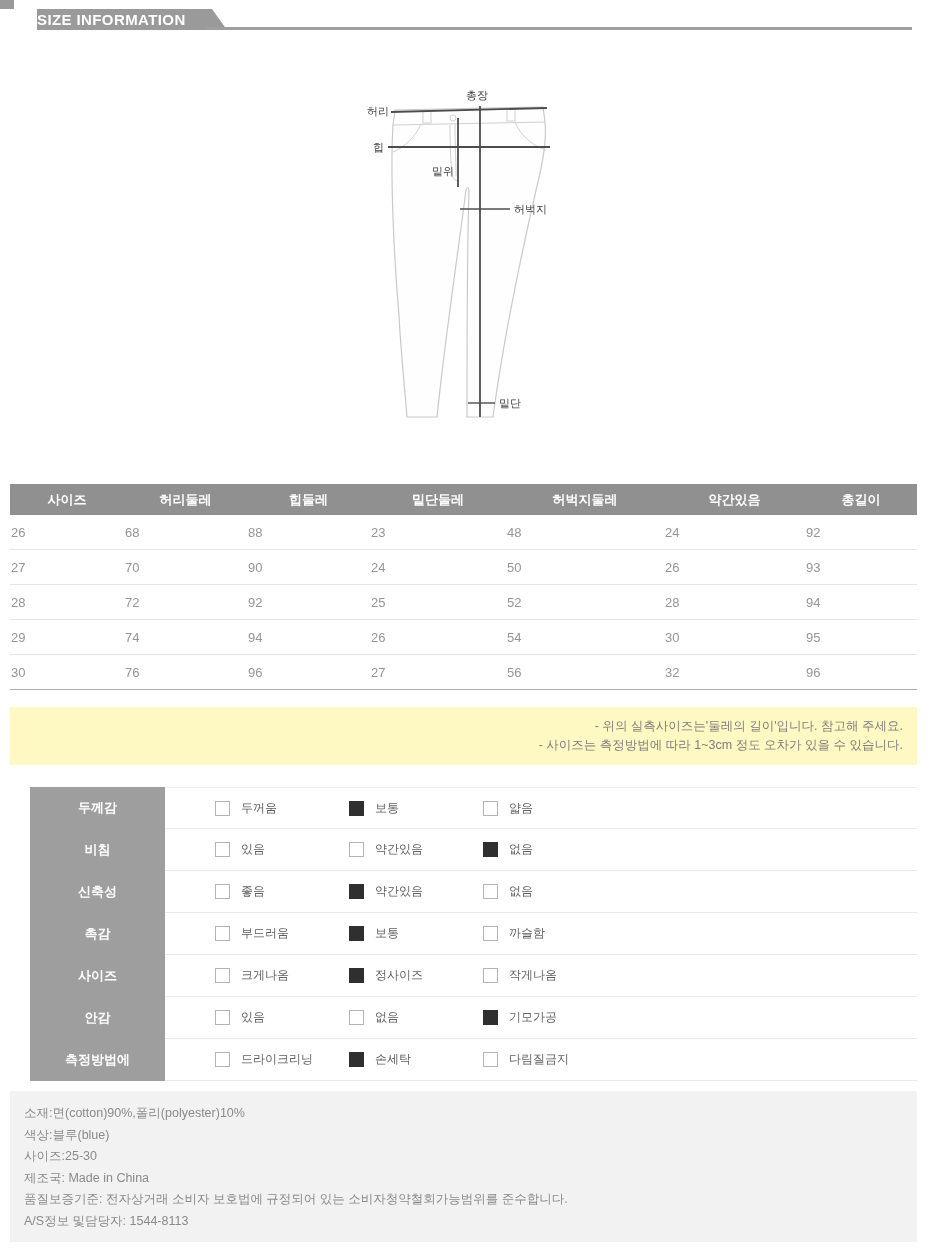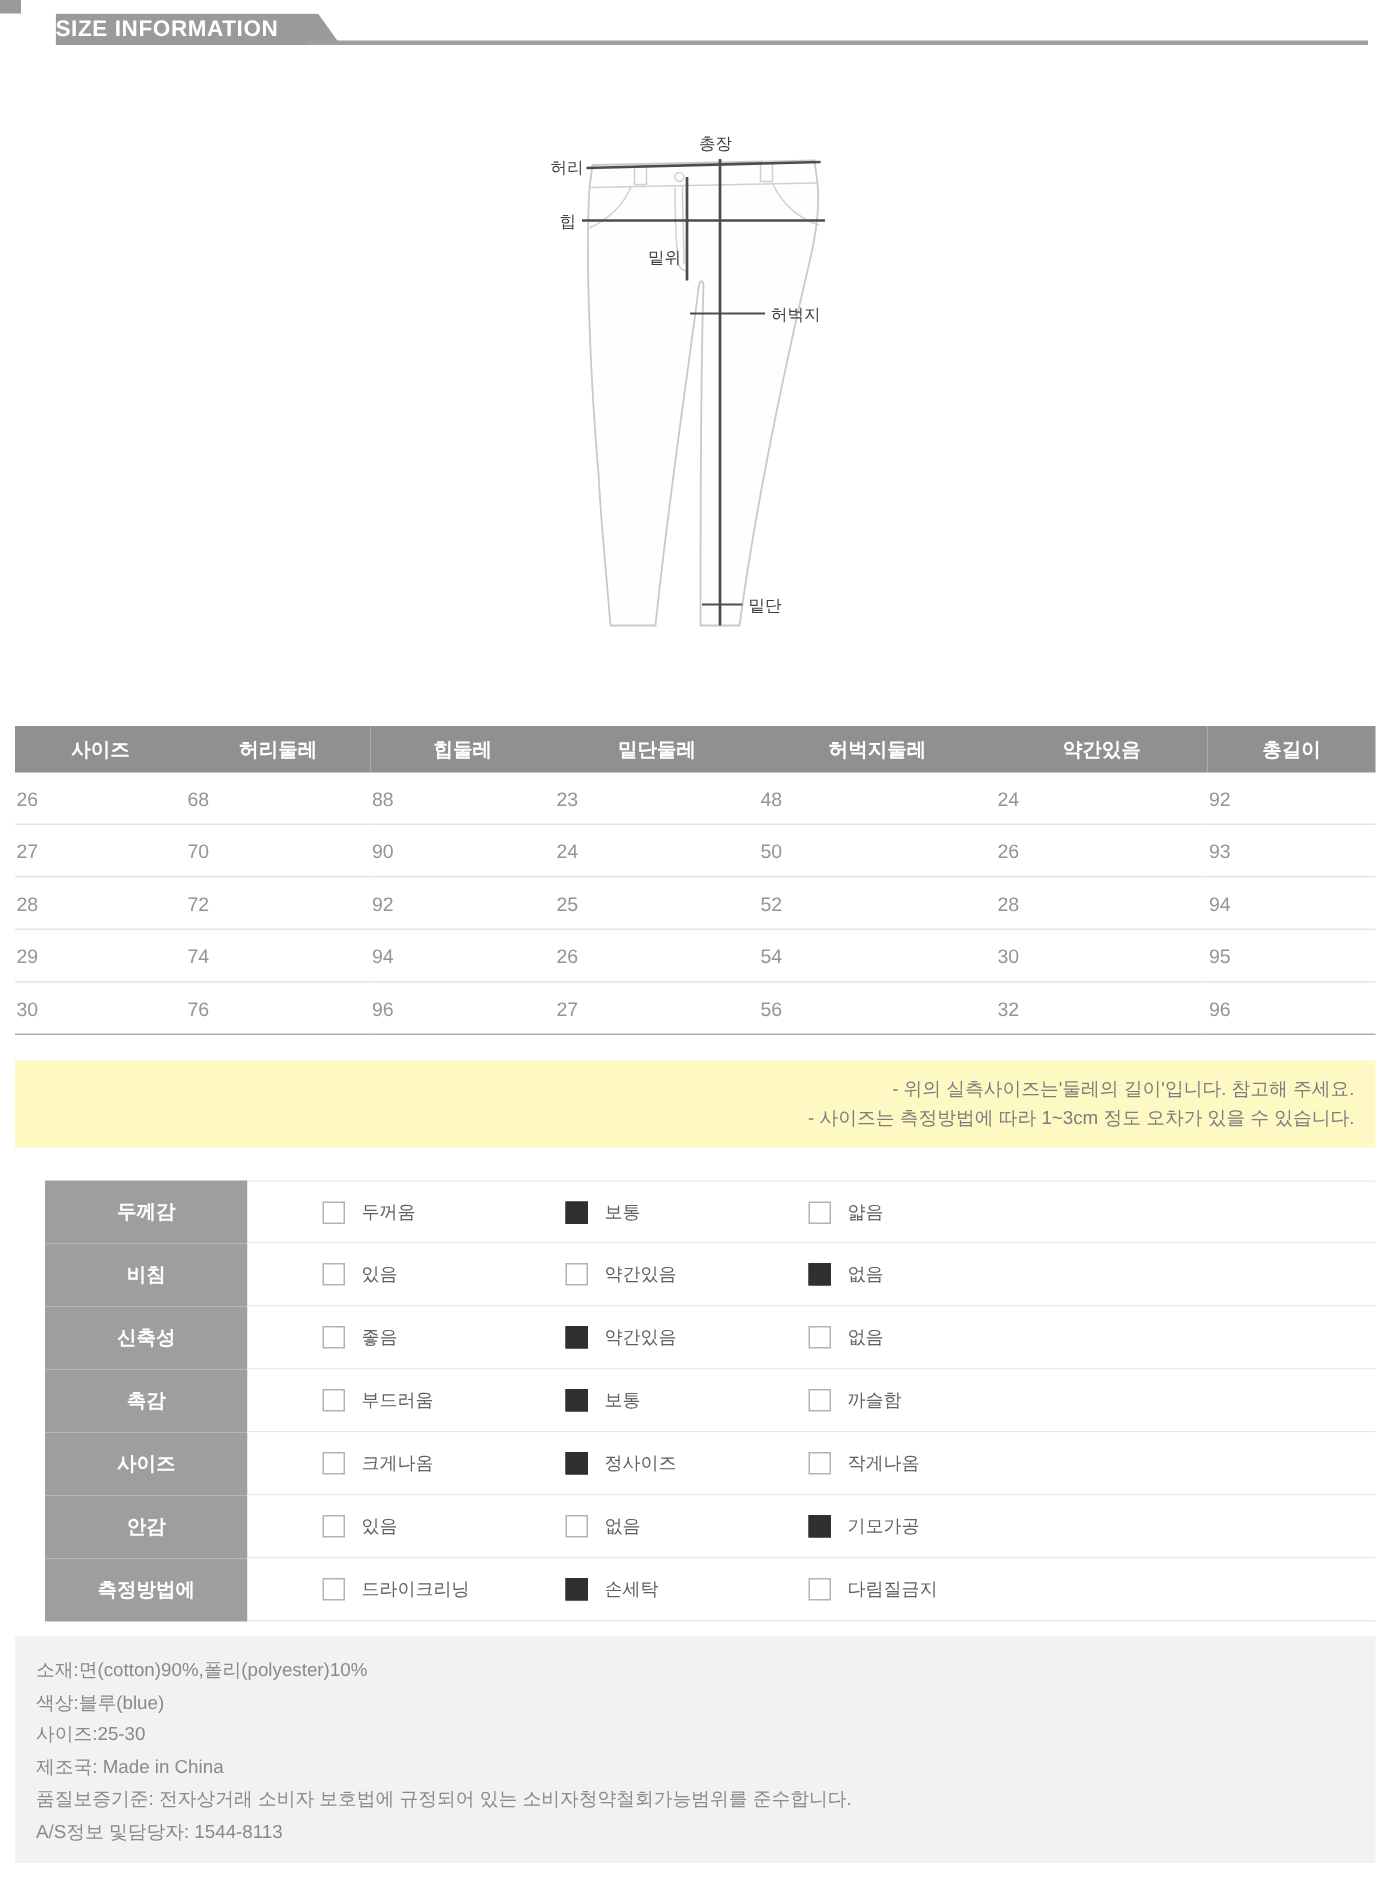--- a/index.html
+++ b/index.html
@@ -32,21 +32,21 @@
               font-size:12.5px; line-height:19px;text-align:right; }
 
   
   .attr-table { margin:22px 10px 0; }
   .attr-row { display:flex; height:42px;padding-left:20px; }
   .attr-label { width:135px; background:#9e9e9e; color:#fff; font-weight:700; font-size:13px;
                 display:flex; align-items:center; justify-content:center; flex:none; }
   .attr-options { flex:1; display:flex; align-items:center; padding-left:50px;
                   border-bottom:1px solid #e9e9e9; background:#fff; }
   .attr-row:first-child .attr-options { border-top:1px solid #eeeeee; }
-  .attr-option { width:162px; display:flex; align-items:center; gap:11px; }
+  .attr-option { width:134px; display:flex; align-items:center; gap:11px; }
   .checkbox { width:13px; height:13px; border:1px solid #b3b3b3; background:#fff; flex:none; box-sizing:content-box; }
   .checkbox.checked { background:#2f2f2f; border-color:#2f2f2f; }
   .attr-option-label { font-size:12px; color:#606060; }
 
   
   .info-box { margin:10px 10px 0; background:#f2f2f2; padding:12px 14px 10px; color:#8a8a8a;
               font-size:12.5px; line-height:21.5px; }
 </style>
 </head>
 <body>

